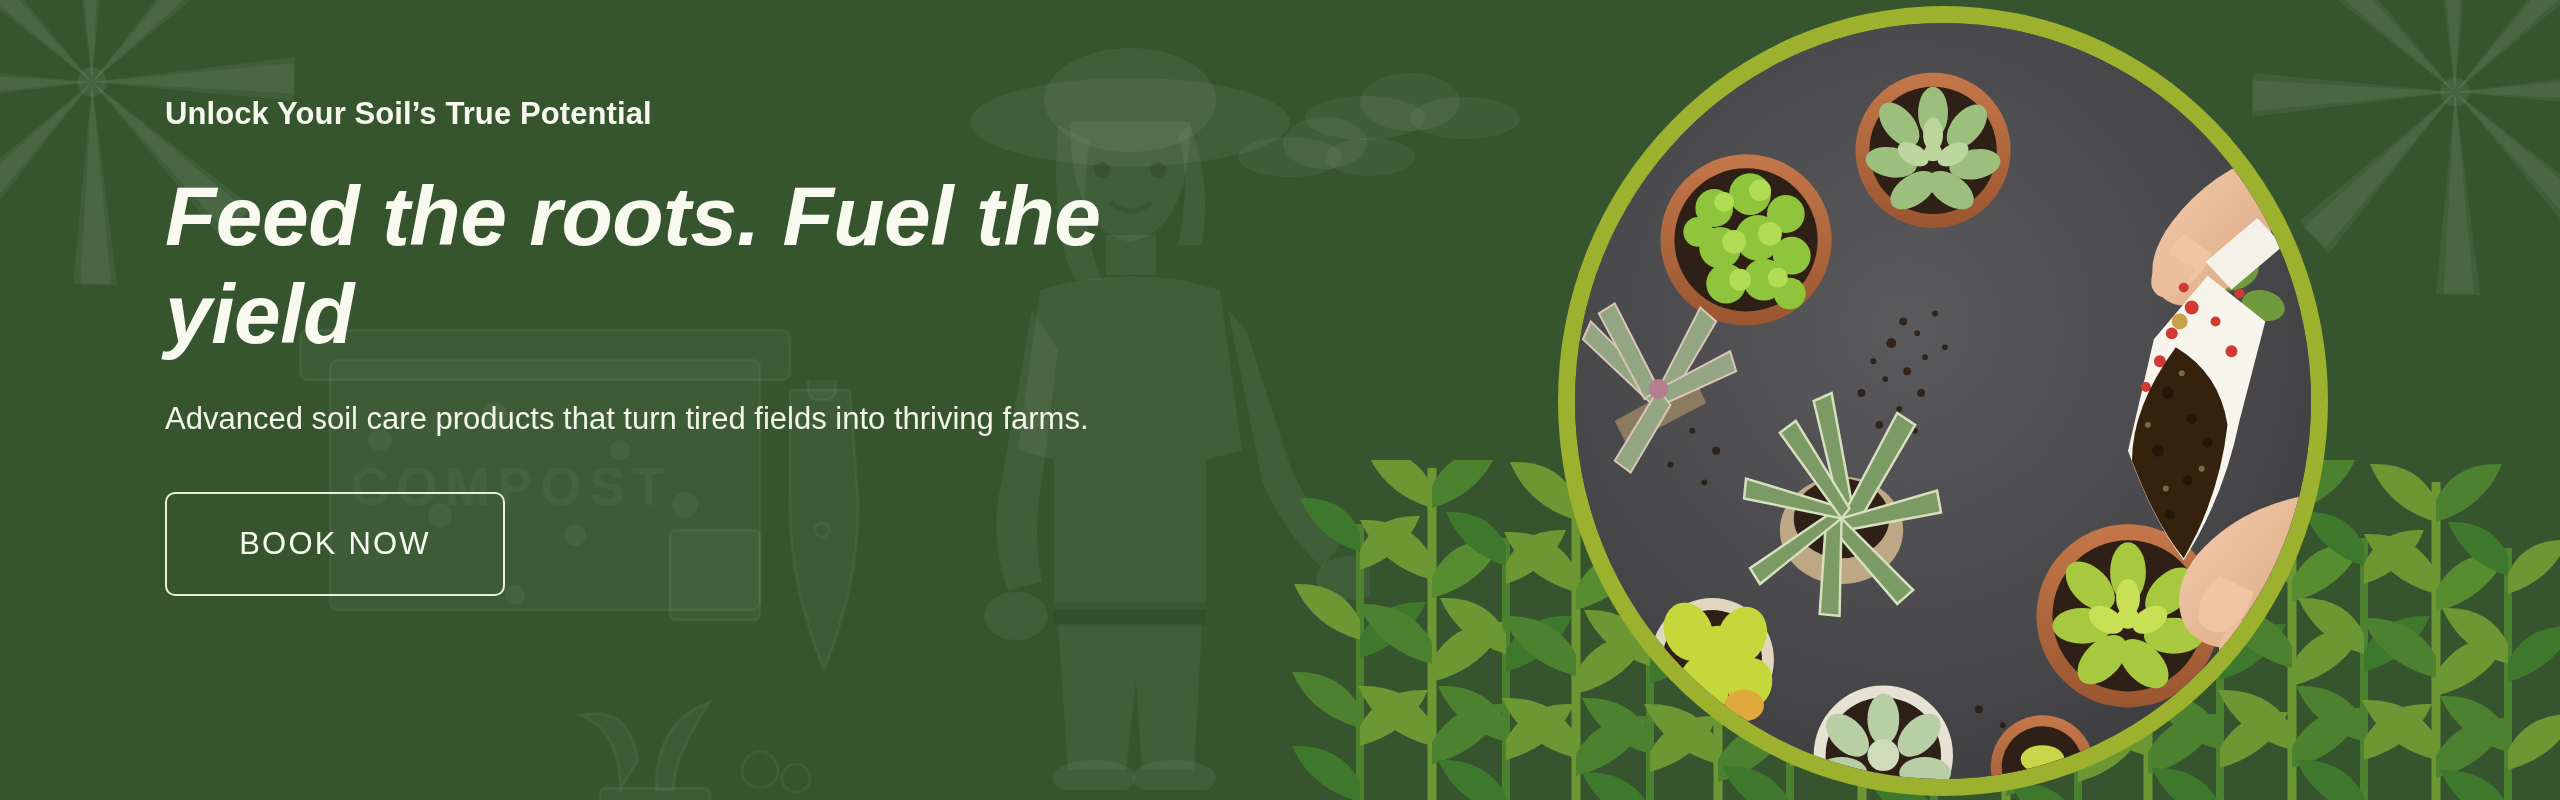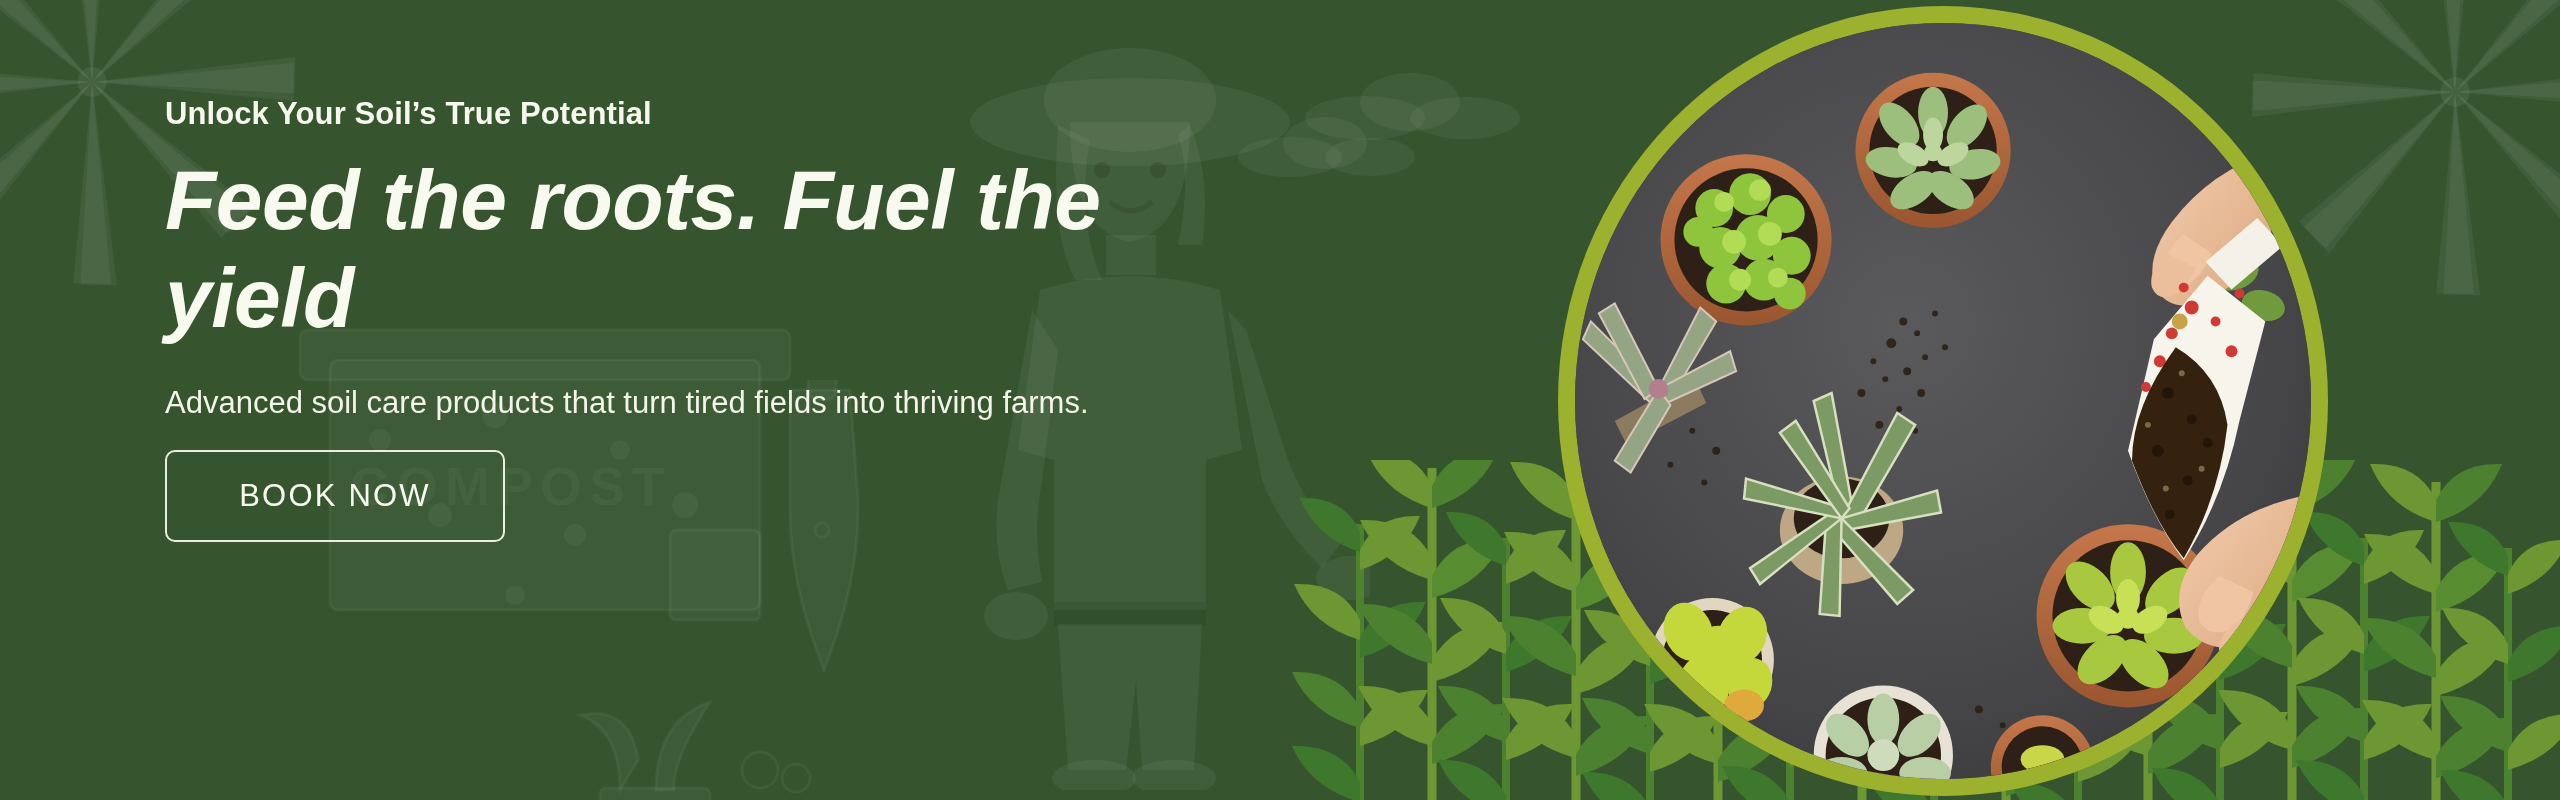--- a/index.html
+++ b/index.html
@@ -56,49 +56,49 @@
     width:1010px;
     z-index:6;
   }
 
   .eyebrow {
     font-size:31px;
     font-weight:700;
     color:#f6f8ee;
     letter-spacing:0.1px;
     line-height:1.2;
-    margin-bottom:20px;
+    margin-bottom:36px;
   }
 
   .headline {
     font-size:84px;
     font-weight:700;
     color:#f8faf0;
     line-height:1.16;
     letter-spacing:-0.5px;
     max-width:980px;
     margin-bottom:34px;
     font-style:italic;
   }
 
   .subcopy {
     font-size:31px;
     font-weight:400;
     color:#f2f5e8;
     line-height:1.44;
     max-width:1000px;
-    margin-bottom:24px;
+    margin-bottom:50px;
   }
 
   .cta {
     display:inline-flex;
     align-items:center;
     justify-content:center;
     min-width:340px;
-    height:92px;
+    height:104px;
     padding:0 34px;
     border:2px solid #e9efdc;
     border-radius:10px;
     background:transparent;
     color:#f7faee;
     font-size:31px;
     font-weight:400;
     letter-spacing:2.2px;
     font-family:"Liberation Sans", sans-serif;
     cursor:pointer;

